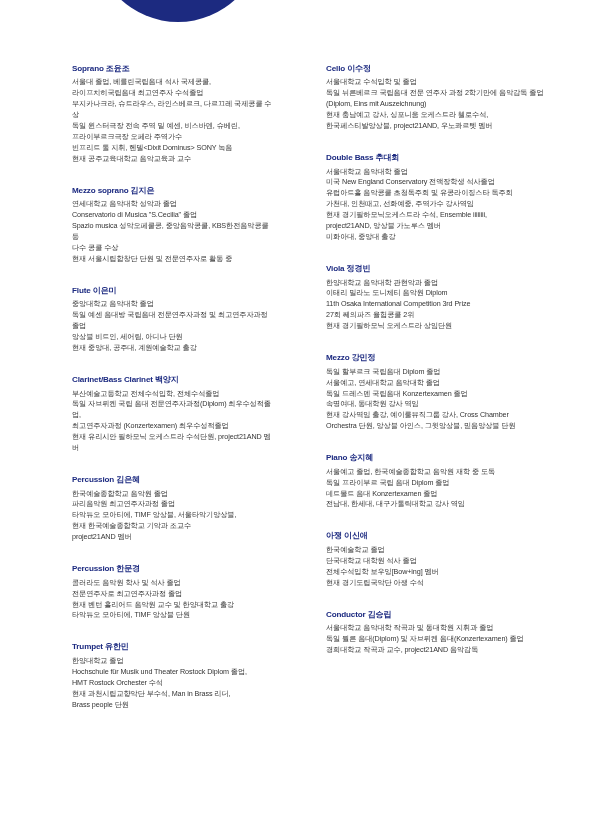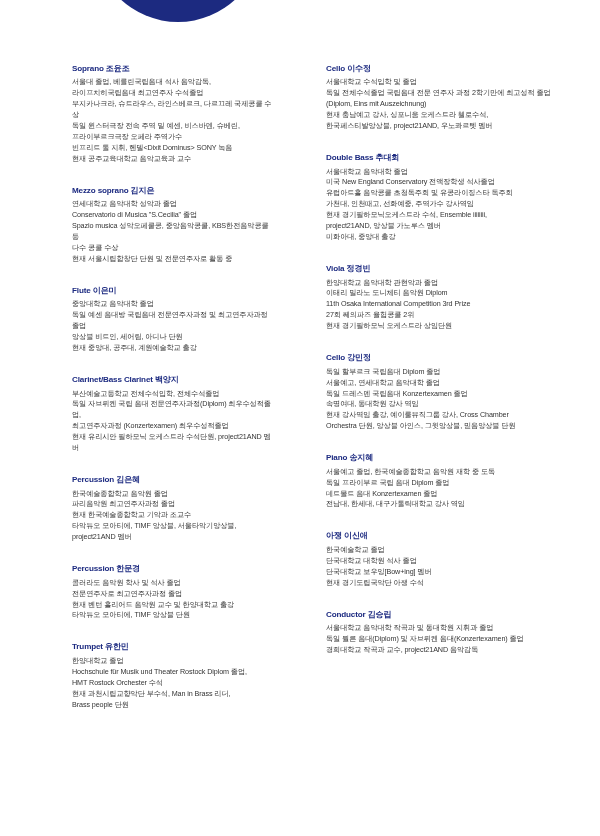--- a/index.html
+++ b/index.html
@@ -64,21 +64,21 @@
 <div class="page">
 
   <div class="top-shape"></div>
 
   <div class="columns">
 
     <div class="col left">
 
       <div class="entry">
         <div class="entry-title">Soprano 조윤조</div>
-        <div class="entry-line">서울대 졸업, 베를린국립음대 석사 음악감독,</div>
+        <div class="entry-line">서울대 졸업, 베를린국립음대 석사 국제콩쿨,</div>
         <div class="entry-line">라이프치히국립음대 최고연주자 수석졸업</div>
         <div class="entry-line">무지카나크라, 슈트라우스, 라인스베르크, 다르끄레 국제콩쿨 수상</div>
         <div class="entry-line">독일 윈스터극장 전속 주역 밑 예센, 비스바덴, 슈베린,</div>
         <div class="entry-line">프라이부르크극장 오페라 주역가수</div>
         <div class="entry-line">빈프리트 톨 지휘, 헨델&lt;Dixit Dominus&gt; SONY 녹음</div>
         <div class="entry-line">현재 공주교육대학교 음악교육과 교수</div>
       </div>
 
       <div class="entry">
         <div class="entry-title">Mezzo soprano 김지은</div>
@@ -102,22 +102,22 @@
         <div class="entry-line">부산예술고등학교 전체수석입학, 전체수석졸업</div>
         <div class="entry-line">독일 자브뤼켄 국립 음대 전문연주자과정(Diplom) 최우수성적졸업,</div>
         <div class="entry-line">최고연주자과정 (Konzertexamen) 최우수성적졸업</div>
         <div class="entry-line">현재 유리시안 필하모닉 오케스트라 수석단원, project21AND 멤버</div>
       </div>
 
       <div class="entry">
         <div class="entry-title">Percussion 김은혜</div>
         <div class="entry-line">한국예술종합학교 음악원 졸업</div>
         <div class="entry-line">파리음악원 최고연주자과정 졸업</div>
+        <div class="entry-line">타악듀오 모아티에, TIMF 앙상블, 서울타악기앙상블,</div>
         <div class="entry-line">현재 한국예술종합학교 기악과 조교수</div>
-        <div class="entry-line">타악듀오 모아티에, TIMF 앙상블, 서울타악기앙상블,</div>
         <div class="entry-line">project21AND 멤버</div>
       </div>
 
       <div class="entry">
         <div class="entry-title">Percussion 한문경</div>
         <div class="entry-line">콜러라도 음악원 학사 및 석사 졸업</div>
         <div class="entry-line">전문연주자로 최고연주자과정 졸업</div>
         <div class="entry-line">현재 벤턴 홀리어드 음악원 교수 및 한양대학교 출강</div>
         <div class="entry-line">타악듀오 모아티에, TIMF 앙상블 단원</div>
       </div>
@@ -131,21 +131,21 @@
         <div class="entry-line">Brass people 단원</div>
       </div>
 
     </div>
 
     <div class="col right">
 
       <div class="entry">
         <div class="entry-title">Cello 이수정</div>
         <div class="entry-line">서울대학교 수석입학 및 졸업</div>
-        <div class="entry-line">독일 전체수석졸업 국립음대 전문 연주자 과정 2학기만에 최고성적 졸업</div>
+        <div class="entry-line">독일 뉘른베르크 국립음대 전문 연주자 과정 2학기만에 음악감독 졸업</div>
         <div class="entry-line">(Diplom, Eins mit Auszeichnung)</div>
         <div class="entry-line">현재 충남예고 강사, 싱포니움 오케스트라 첼로수석,</div>
         <div class="entry-line">한국페스티발앙상블, project21AND, 우노콰르텟 멤버</div>
       </div>
 
       <div class="entry">
         <div class="entry-title">Double Bass 추대회</div>
         <div class="entry-line">서울대학교 음악대학 졸업</div>
         <div class="entry-line">미국 New England Conservatory 전액장학생 석사졸업</div>
         <div class="entry-line">유럽아트홀 음악콩쿨 초청독주회 및 유콩라이징스타 독주회</div>
@@ -158,42 +158,42 @@
       <div class="entry">
         <div class="entry-title">Viola 정경빈</div>
         <div class="entry-line">한양대학교 음악대학 관현악과 졸업</div>
         <div class="entry-line">이태리 밀라노 도니체티 음악원 Diplom</div>
         <div class="entry-line">11th Osaka International Competition 3rd Prize</div>
         <div class="entry-line">27회 쩨의파즈 욜헙콩쿨 2위</div>
         <div class="entry-line">현재 경기필하모닉 오케스트라 상임단원</div>
       </div>
 
       <div class="entry">
-        <div class="entry-title">Cello 강민정</div>
+        <div class="entry-title">Mezzo 강민정</div>
         <div class="entry-line">독일 할부르크 국립음대 Diplom 졸업</div>
         <div class="entry-line">서울예고, 연세대학교 음악대학 졸업</div>
         <div class="entry-line">독일 드레스덴 국립음대 Konzertexamen 졸업</div>
         <div class="entry-line">속명여대, 동대학원 강사 역임</div>
         <div class="entry-line">현재 강사역임 출강, 예이룰뮤직그룹 강사, Cross Chamber</div>
         <div class="entry-line">Orchestra 단원, 앙상블 아인스, 그윗앙상블, 믿음앙상블 단원</div>
       </div>
 
       <div class="entry">
         <div class="entry-title">Piano 송지혜</div>
         <div class="entry-line">서울예고 졸업, 한국예술종합학교 음악원 재학 중 도독</div>
         <div class="entry-line">독일 프라이부르 국립 음대 Diplom 졸업</div>
         <div class="entry-line">데트몰트 음대 Konzertexamen 졸업</div>
         <div class="entry-line">전남대, 한세대, 대구가톨릭대학교 강사 역임</div>
       </div>
 
       <div class="entry">
         <div class="entry-title">아쟁 이신애</div>
         <div class="entry-line">한국예술학교 졸업</div>
         <div class="entry-line">단국대학교 대학원 석사 졸업</div>
-        <div class="entry-line">단국대학교 보우잉[Bow+ing] 멤버</div>
+        <div class="entry-line">전체수석입학 보우잉[Bow+ing] 멤버</div>
         <div class="entry-line">현재 경기도립국악단 아쟁 수석</div>
       </div>
 
       <div class="entry">
         <div class="entry-title">Conductor 김승립</div>
         <div class="entry-line">서울대학교 음악대학 작곡과 및 동대학원 지휘과 졸업</div>
         <div class="entry-line">독일 뮐른 음대(Diplom) 및 자브뤼켄 음대(Konzertexamen) 졸업</div>
         <div class="entry-line">경희대학교 작곡과 교수, project21AND 음악감독</div>
       </div>
 

